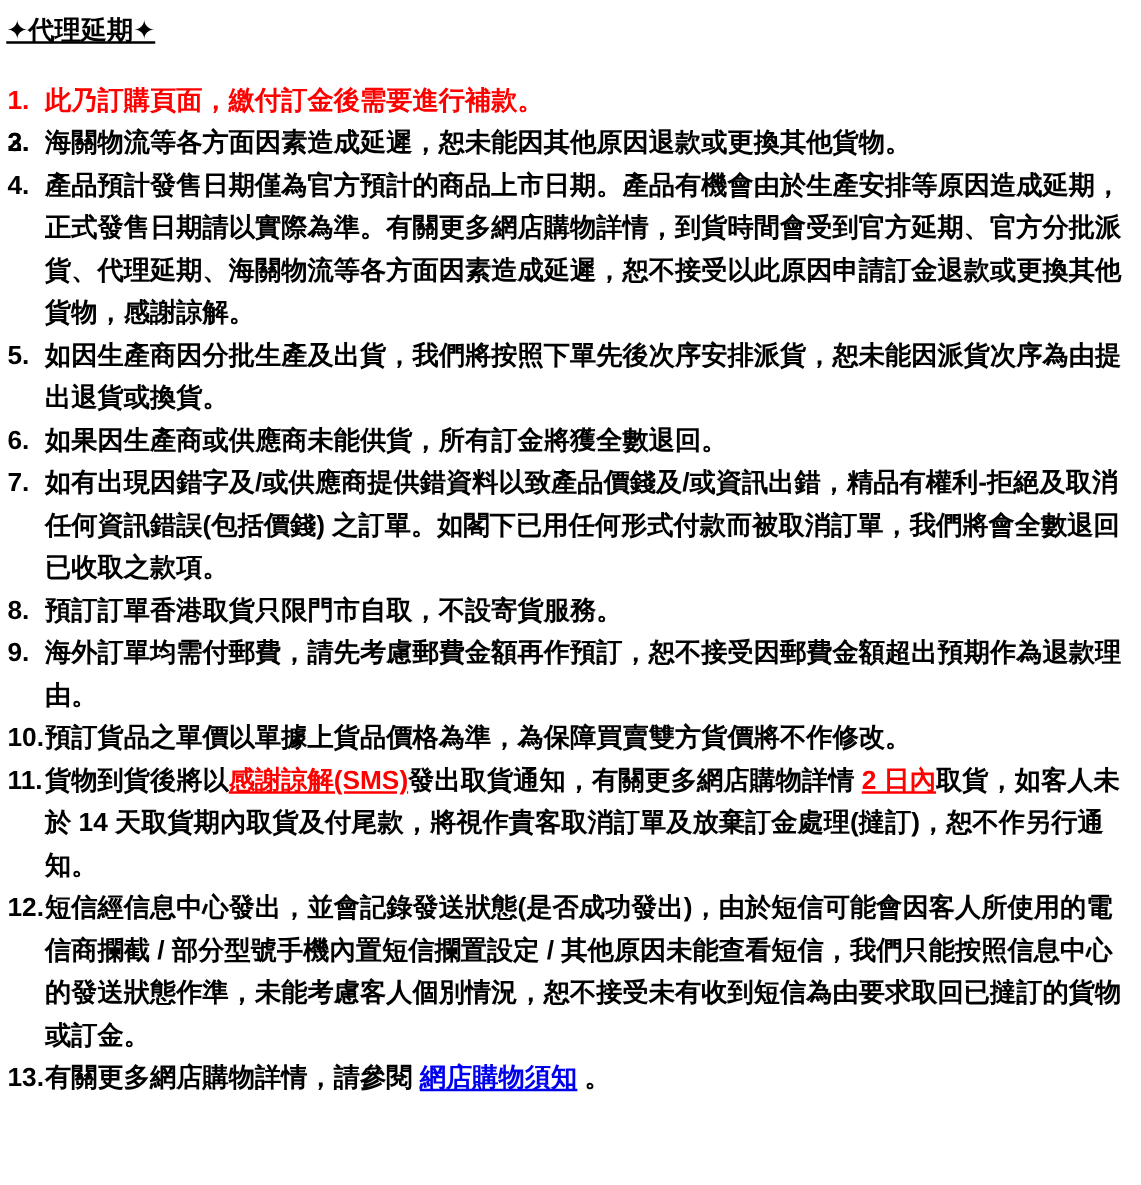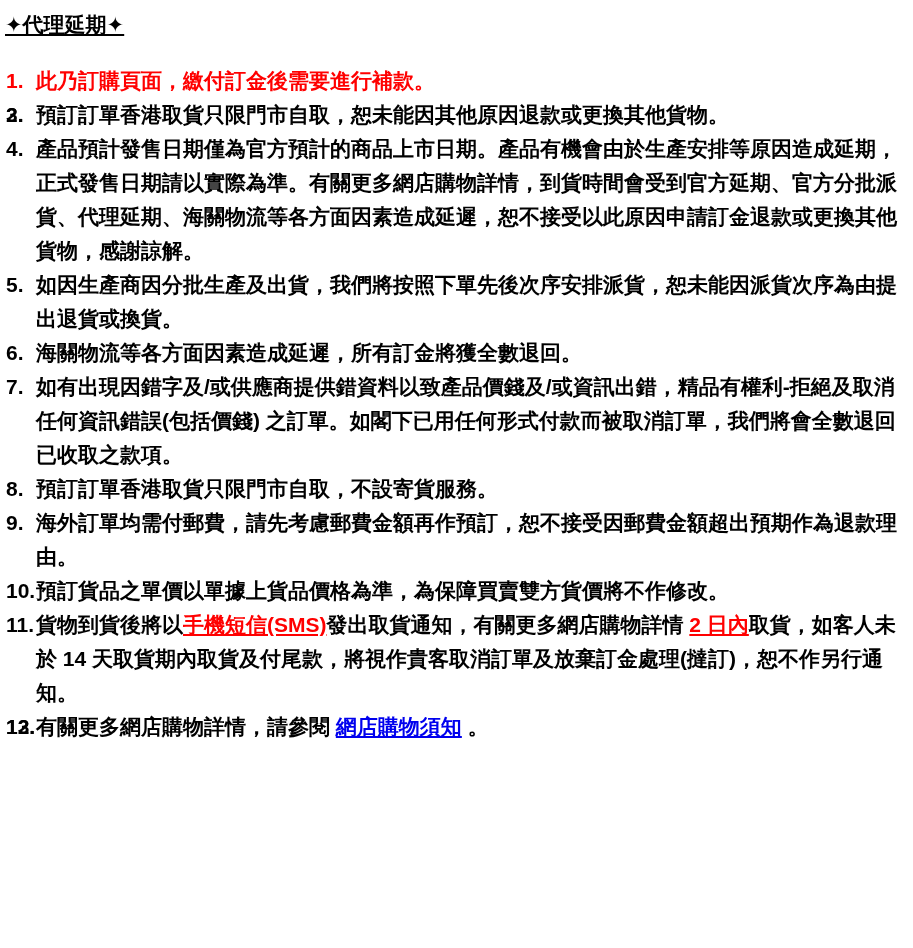--- a/index.html
+++ b/index.html
@@ -57,25 +57,25 @@
 </head>
 <body style="--alert: #ff0000; --link: #0000ee;">
 
 <div class="page">
 
   <h2 class="section-title">✦代理延期✦</h2>
 
   <ol id="terms-list" class="terms">
       <li class="term red-item"><span class="num">1.</span><span><span class="seg-normal">此乃訂購頁面，繳付訂金後需要進行補款。</span></span></li>
       <li class="term"><span class="num">2.</span></li>
-      <li class="term"><span class="num">3.</span><span><span class="seg-normal">預訂訂單香港取貨只限門市自取，恕未能因其他原因退款或更換其他貨物。</span></span></li>
+      <li class="term"><span class="num">3.</span><span><span class="seg-normal">海關物流等各方面因素造成延遲，恕未能因其他原因退款或更換其他貨物。</span></span></li>
       <li class="term"><span class="num">4.</span><span><span class="seg-normal">產品預計發售日期僅為官方預計的商品上市日期。產品有機會由於生產安排等原因造成延期，正式發售日期請以實際為準。有關更多網店購物詳情，到貨時間會受到官方延期、官方分批派貨、代理延期、海關物流等各方面因素造成延遲，恕不接受以此原因申請訂金退款或更換其他貨物，感謝諒解。</span></span></li>
       <li class="term"><span class="num">5.</span><span><span class="seg-normal">如因生產商因分批生產及出貨，我們將按照下單先後次序安排派貨，恕未能因派貨次序為由提出退貨或換貨。</span></span></li>
-      <li class="term"><span class="num">6.</span><span><span class="seg-normal">海關物流等各方面因素造成延遲，所有訂金將獲全數退回。</span></span></li>
+      <li class="term"><span class="num">6.</span><span><span class="seg-normal">如果因生產商或供應商未能供貨，所有訂金將獲全數退回。</span></span></li>
       <li class="term"><span class="num">7.</span><span><span class="seg-normal">如有出現因錯字及/或供應商提供錯資料以致產品價錢及/或資訊出錯，精品有權利-拒絕及取消任何資訊錯誤(包括價錢) 之訂單。如閣下已用任何形式付款而被取消訂單，我們將會全數退回已收取之款項。</span></span></li>
       <li class="term"><span class="num">8.</span><span><span class="seg-normal">預訂訂單香港取貨只限門市自取，不設寄貨服務。</span></span></li>
       <li class="term"><span class="num">9.</span><span><span class="seg-normal">海外訂單均需付郵費，請先考慮郵費金額再作預訂，恕不接受因郵費金額超出預期作為退款理由。</span></span></li>
       <li class="term"><span class="num">10.</span><span><span class="seg-normal">預訂貨品之單價以單據上貨品價格為準，為保障買賣雙方貨價將不作修改。</span></span></li>
-      <li class="term"><span class="num">11.</span><span><span class="seg-normal">貨物到貨後將以</span><span class="seg-red-underline">手機短信(SMS)</span><span class="seg-normal">發出取貨通知，有關更多網店購物詳情 </span><span class="seg-red-underline">2 日內</span><span class="seg-normal">取貨，如客人未於 14 天取貨期內取貨及付尾款，將視作貴客取消訂單及放棄訂金處理(撻訂)，恕不作另行通知。</span></span></li>
-      <li class="term"><span class="num">12.</span></li>
+      <li class="term"><span class="num">11.</span><span><span class="seg-normal">貨物到貨後將以</span><span class="seg-red-underline">感謝諒解(SMS)</span><span class="seg-normal">發出取貨通知，有關更多網店購物詳情 </span><span class="seg-red-underline">2 日內</span><span class="seg-normal">取貨，如客人未於 14 天取貨期內取貨及付尾款，將視作貴客取消訂單及放棄訂金處理(撻訂)，恕不作另行通知。</span></span></li>
+      <li class="term"><span class="num">12.</span><span><span class="seg-normal">短信經信息中心發出，並會記錄發送狀態(是否成功發出)，由於短信可能會因客人所使用的電信商攔截 / 部分型號手機內置短信攔置設定 / 其他原因未能查看短信，我們只能按照信息中心的發送狀態作準，未能考慮客人個別情況，恕不接受未有收到短信為由要求取回已撻訂的貨物或訂金。</span></span></li>
       <li class="term"><span class="num">13.</span><span><span class="seg-normal">有關更多網店購物詳情，請參閱 </span><a href="#" class="seg-link">網店購物須知</a><span class="seg-normal"> 。</span></span></li>
     </ol>
 </div>
 
 </body></html>

